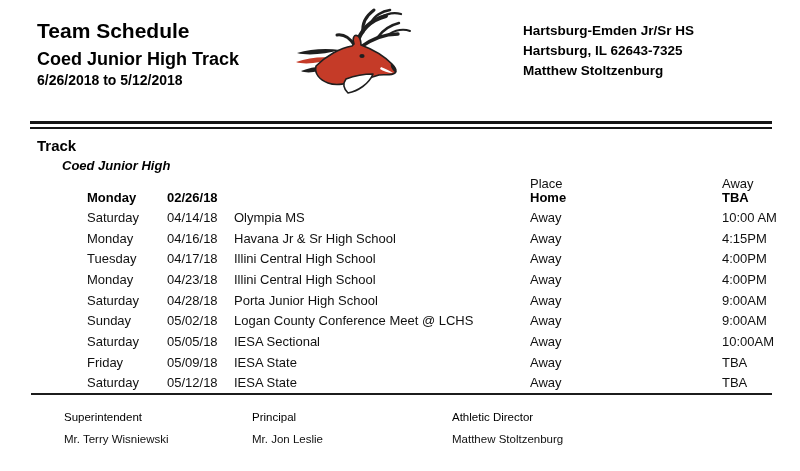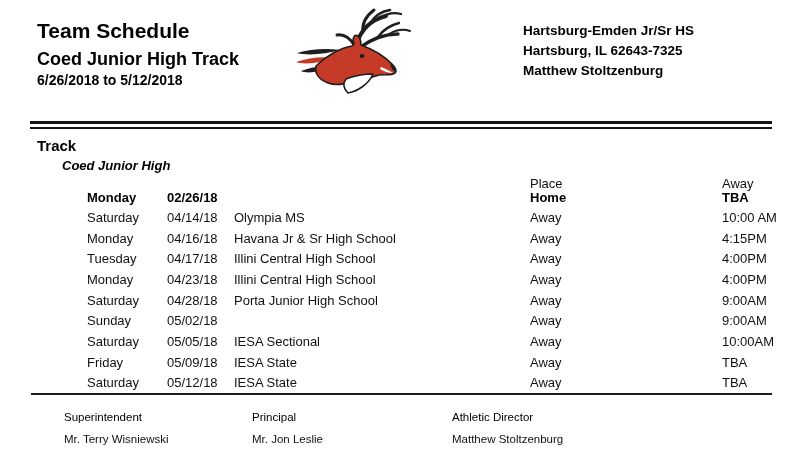--- a/index.html
+++ b/index.html
@@ -166,20 +166,21 @@
     <span class="cell c-day">Saturday</span>
     <span class="cell c-date">04/28/18</span>
     <span class="cell c-event">Porta Junior High School</span>
     <span class="cell c-place">Away</span>
     <span class="cell c-time">9:00AM</span>
   </div>
 
   <div class="srow">
     <span class="cell c-day">Sunday</span>
     <span class="cell c-date">05/02/18</span>
+    <span class="cell c-event">Logan County Conference Meet @ LCHS</span>
     <span class="cell c-place">Away</span>
     <span class="cell c-time">9:00AM</span>
   </div>
 
   <div class="srow">
     <span class="cell c-day">Saturday</span>
     <span class="cell c-date">05/05/18</span>
     <span class="cell c-event">IESA Sectional</span>
     <span class="cell c-place">Away</span>
     <span class="cell c-time">10:00AM</span>

